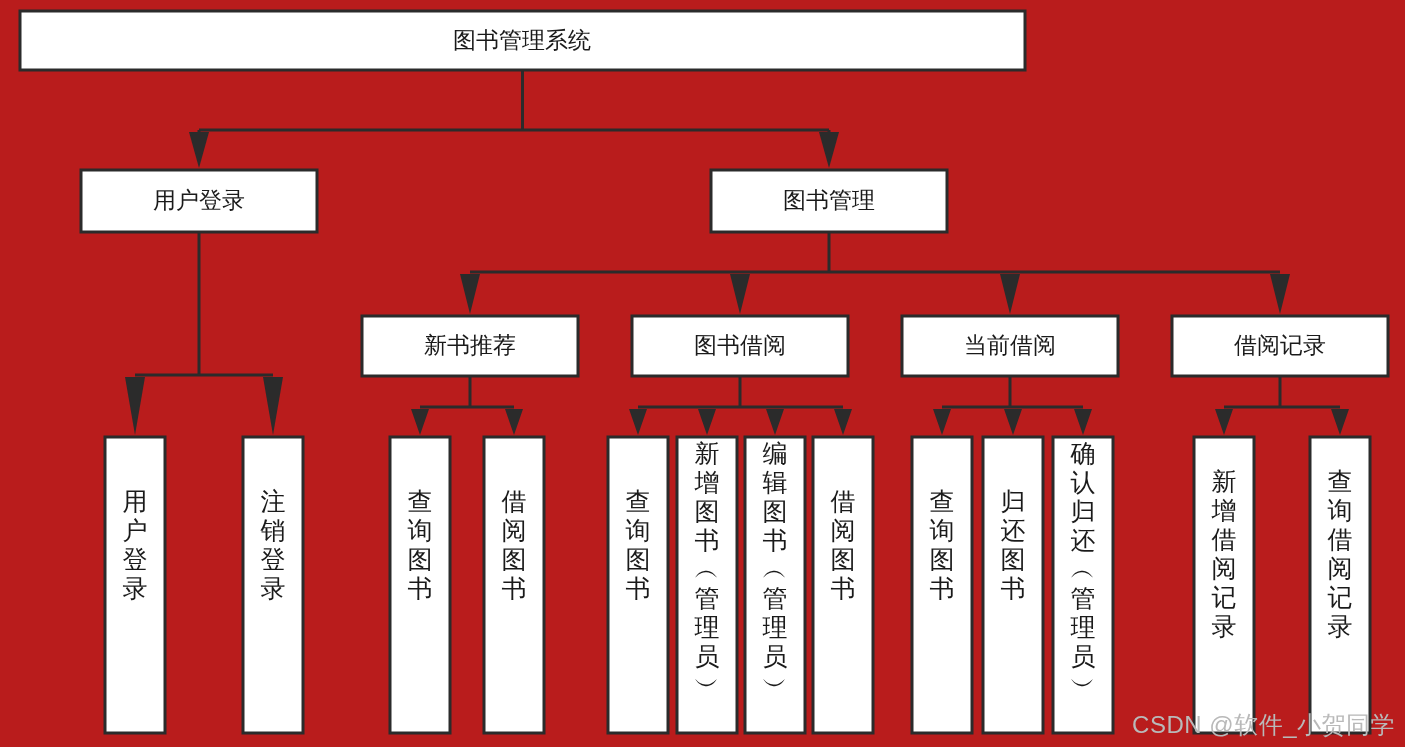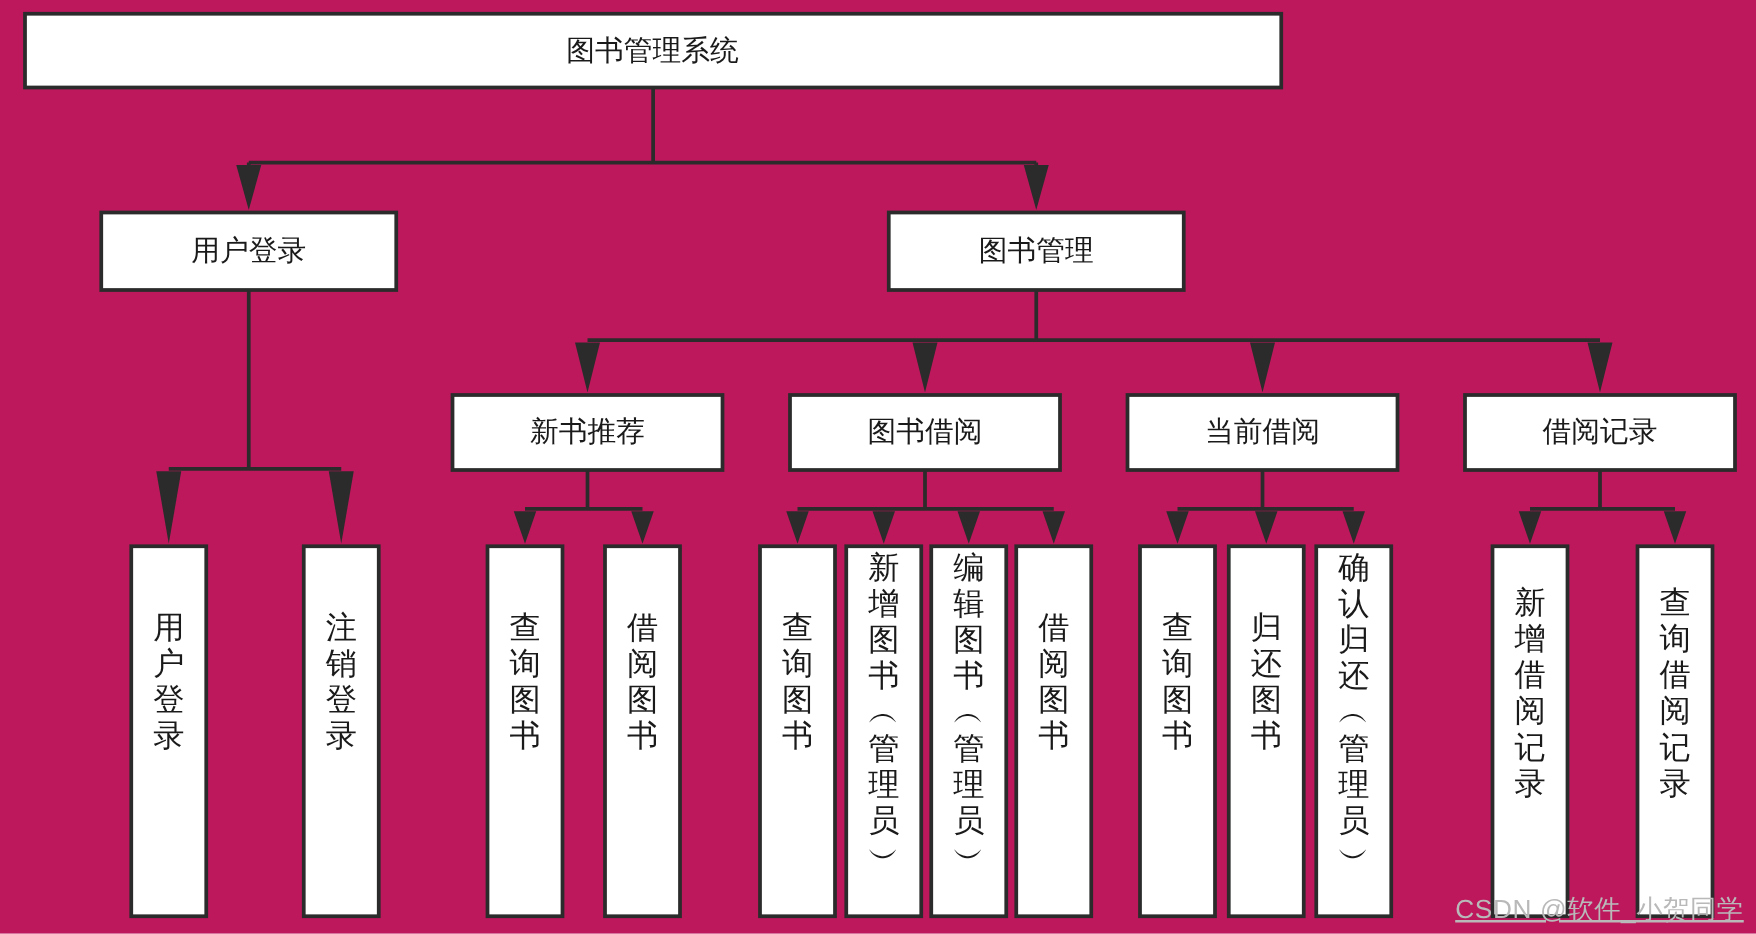--- a/index.html
+++ b/index.html
@@ -7,21 +7,21 @@
     padding: 0;
     background: #ffffff;
   }
   body {
     font-family: "Liberation Sans", "DejaVu Sans", sans-serif;
   }
   #diagram-root {
     position: relative;
     width: 1405px;
     height: 747px;
-    background: #be185d;
+    background: #b91c1c;
     overflow: hidden;
   }
   svg.diagram-canvas {
     position: absolute;
     left: 0;
     top: 0;
     width: 1405px;
     height: 747px;
   }
   .node-box {
@@ -50,25 +50,24 @@
     fill: #1a1a1a;
     font-family: "Liberation Sans", "DejaVu Sans", sans-serif;
     font-size: 25px;
     text-anchor: middle;
   }
   .watermark-text {
     position: absolute;
     right: 10px;
     bottom: 6px;
     font-family: "Liberation Sans", "DejaVu Sans", sans-serif;
-    font-size: 21px;
+    font-size: 24px;
     color: #b9b9b9;
     white-space: nowrap;
     letter-spacing: 0.5px;
-    text-decoration: underline;
   }
 </style>
 </head>
 <body>
 
 <div id="diagram-root">
 
   <svg class="diagram-canvas" viewBox="0 0 1405 747">
 
     <g>

